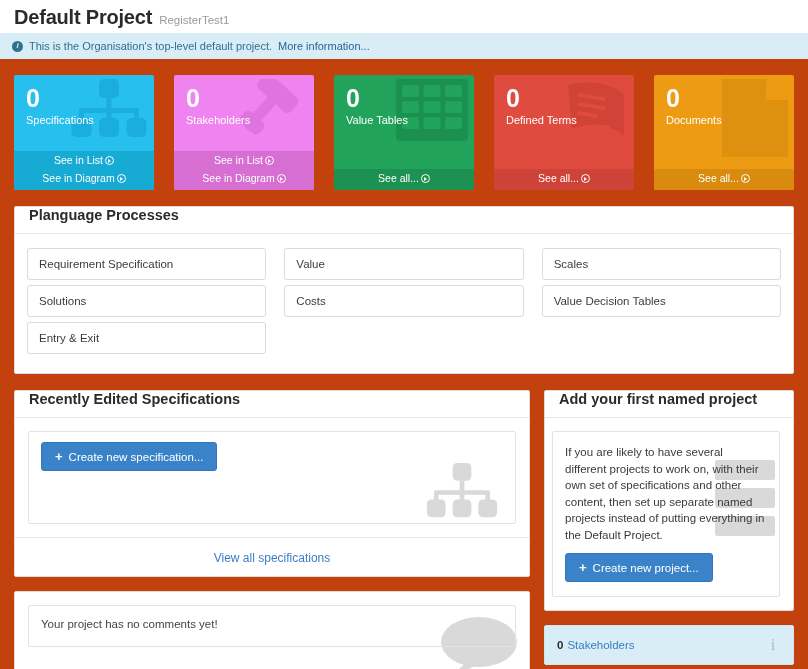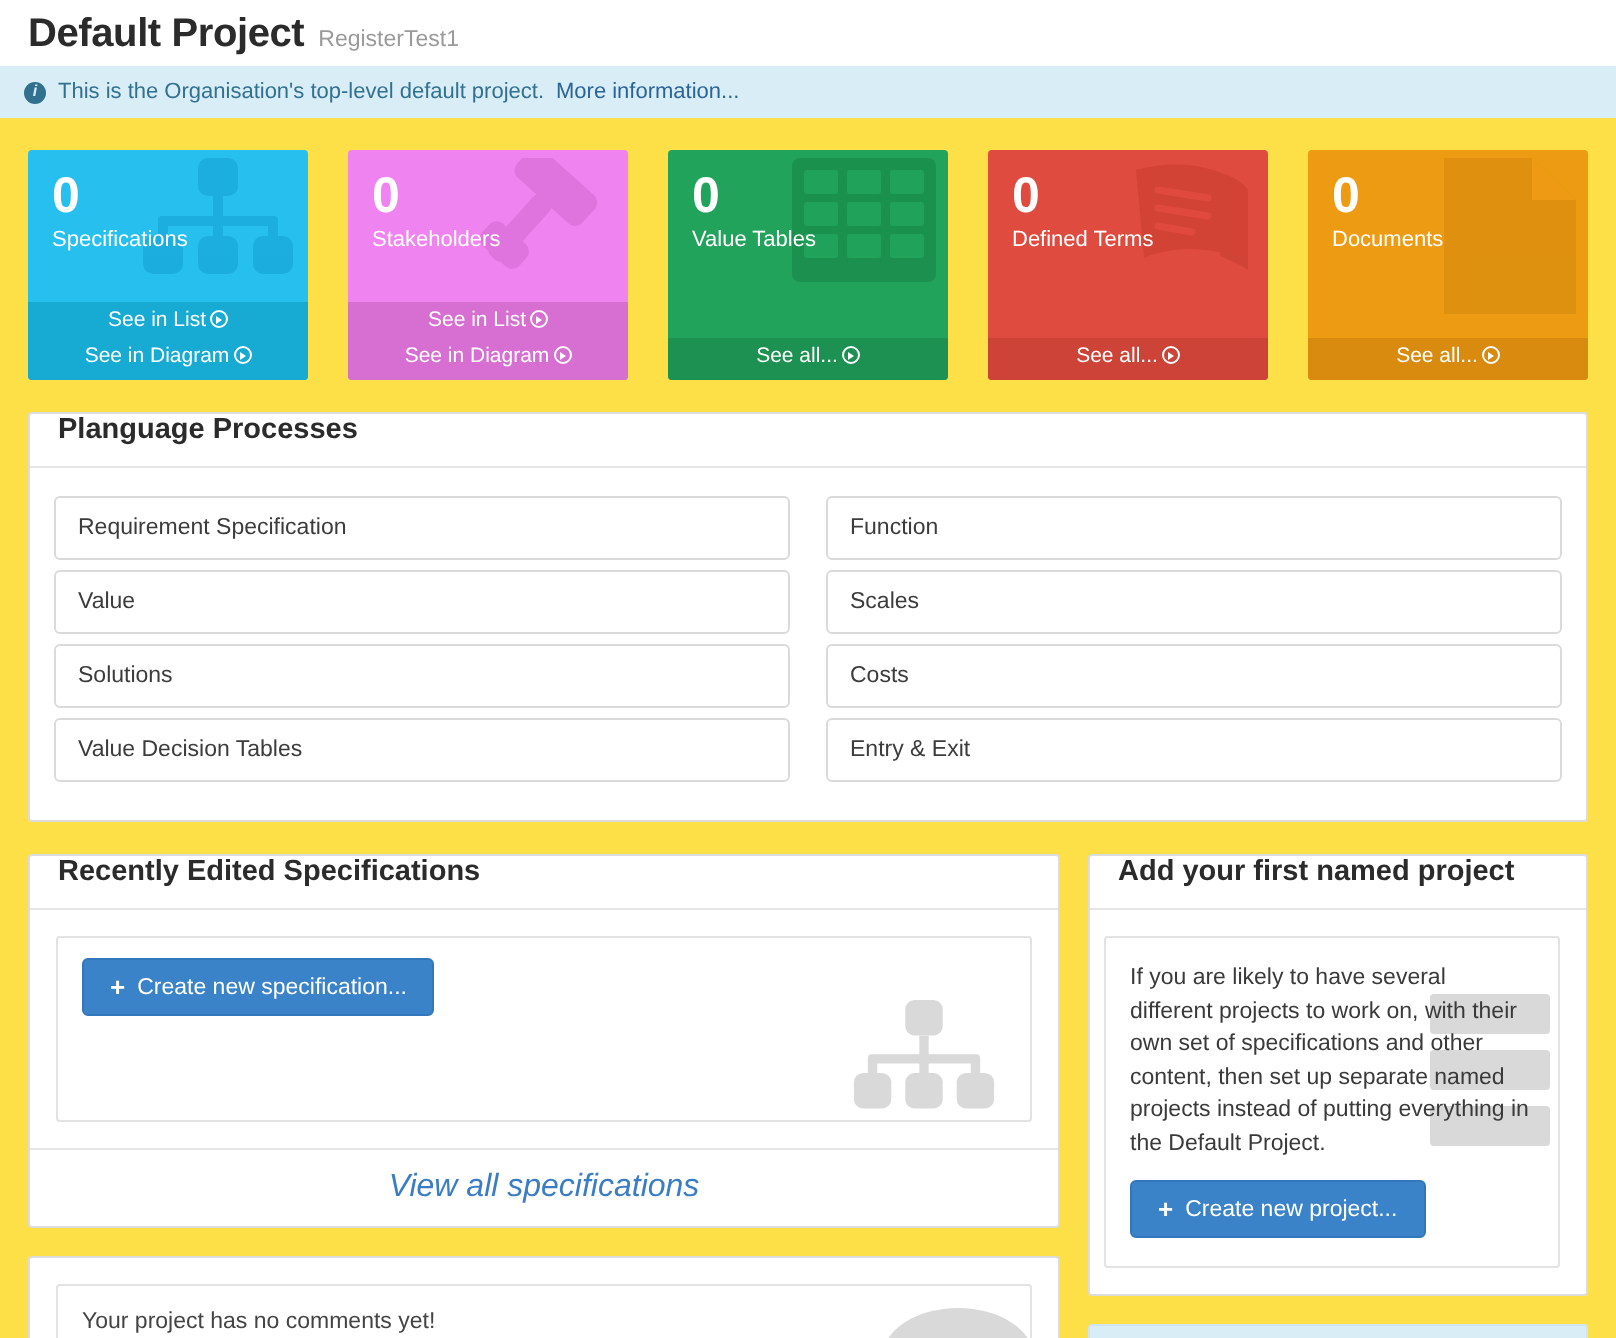--- a/index.html
+++ b/index.html
@@ -5,21 +5,21 @@
 <style>
   * { box-sizing: border-box; }
   html, body {
     margin: 0; padding: 0;
     width: 808px; height: 669px;
     background: #ececec;
     font-family: "Liberation Sans", sans-serif;
     color: #333;
     overflow: hidden;
   }
-  .page { width: 808px; height: 669px; position: relative; background:#fde047; }
+  .page { width: 808px; height: 669px; position: relative; background:#c2410c; }
 
   
   .header {
     background: #ffffff;
     padding: 6px 14px 8px 14px;
     height: 33px;
   }
   .header-row { display: flex; align-items: baseline; }
   .proj-title {
     font-size: 20px;
@@ -129,21 +129,21 @@
     font-weight: bold;
     color: #2b2b2b;
     border-bottom: 1px solid #e6e6e6;
   }
   .panel-body { padding: 13px 14px; }
 
   
   .planguage-wrap { padding: 14px 12px 14px 12px; }
   .pl-grid {
     display: grid;
-    grid-template-columns: repeat(2, 1fr);
+    grid-template-columns: repeat(3, 1fr);
     gap: 0 18px;
   }
   .pl-cell {
     border: 1px solid #dadada;
     border-radius: 3px;
     background: #fff;
     font-size: 11.5px;
     color: #3c3c3c;
     padding: 9px 11px;
     margin-bottom: 5px;
@@ -177,21 +177,21 @@
     cursor: pointer;
     font-family: "Liberation Sans", sans-serif;
   }
   .btn-primary .plus { font-size: 13px; font-weight: bold; line-height: 1; }
 
   .panel-foot {
     border-top: 1px solid #e6e6e6;
     text-align: center;
     padding: 10px 0;
   }
-  .foot-link { color: #3b7dc4; font-size: 16px; text-decoration: none; font-style: italic; }
+  .foot-link { color: #3b7dc4; font-size: 12px; text-decoration: none; }
 
   
   .side-text {
     font-size: 11.5px;
     line-height: 16.5px;
     color: #3a3a3a;
     padding: 12px 12px 0 12px;
     position: relative;
     z-index: 2;
   }
@@ -335,21 +335,20 @@
       </div>
     </div>
   </div>
 
   <div style="padding:16px 14px 0 14px;">
     <div class="panel" style="margin-bottom:0">
       <div class="panel-head">Planguage Processes</div>
       <div class="planguage-wrap">
         <div class="pl-grid">
           <div class="pl-cell">Requirement Specification</div>
-          <div class="pl-cell">Function</div>
           <div class="pl-cell">Value</div>
           <div class="pl-cell">Scales</div>
           <div class="pl-cell">Solutions</div>
           <div class="pl-cell">Costs</div>
           <div class="pl-cell">Value Decision Tables</div>
           <div class="pl-cell">Entry &amp; Exit</div>
         </div>
       </div>
     </div>
   </div>

